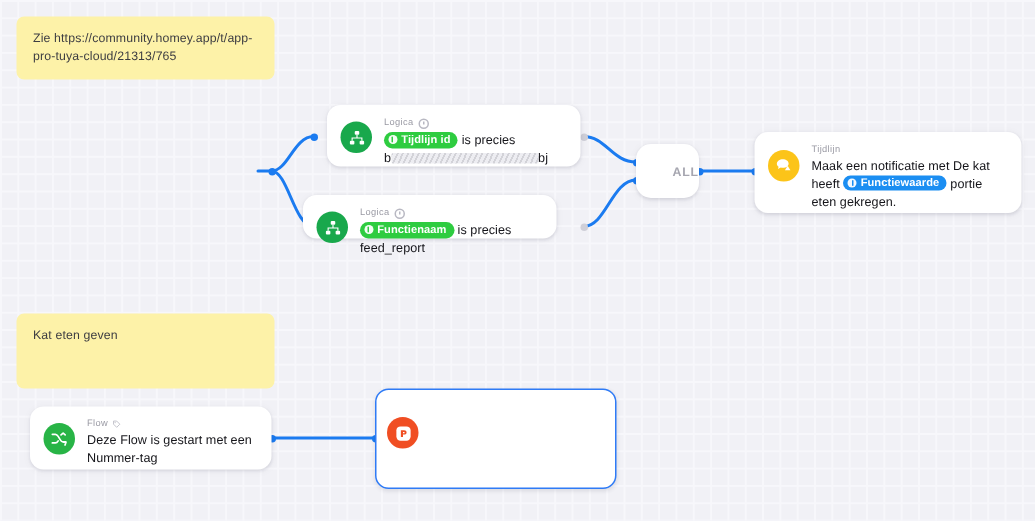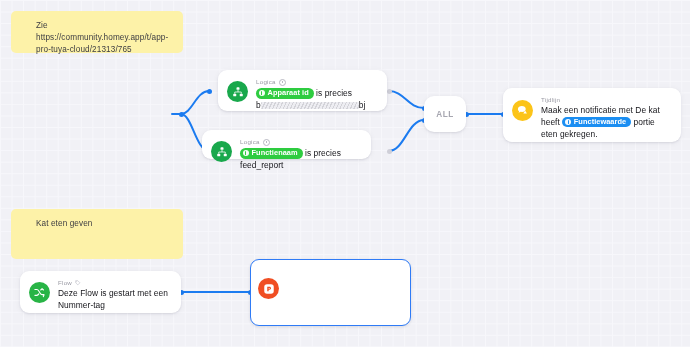--- a/index.html
+++ b/index.html
@@ -33,21 +33,21 @@
   }
 
   
   .note {
     position: absolute;
     background: #fdf2a8;
     border-radius: 5px;
     color: #3d3d42;
     font-size: 8.2px;
     line-height: 1.45;
-    padding: 9px 25px;
+    padding: 9px 11px;
     box-sizing: border-box;
     letter-spacing: 0.1px;
   }
 
   
   .card {
     position: absolute;
     background: #ffffff;
     border-radius: 9px;
     box-sizing: border-box;
@@ -239,21 +239,21 @@
       </svg>
     </div>
     <div class="card-body">
       <div class="card-cat">
         <span>Logica</span>
         <span class="info-dot"></span>
       </div>
       <div class="card-text">
         <span class="chip chip-green">
           <span class="chip-dot"></span>
-          <span>Apparaat id</span>
+          <span>Tijdlijn id</span>
         </span>
         <span>is precies</span>
         <br>
         <span>b</span><span class="redacted" style="width:98px;"></span><span>bj</span>
       </div>
     </div>
   </div>
 
   <div class="card" style="left:202px; top:130px; width:169px; height:29px;">
     <div class="card-icon ic-logic" style="margin-top:3px;">
@@ -274,21 +274,21 @@
           <span class="chip-dot"></span>
           <span>Functienaam</span>
         </span>
         <span>is precies</span>
         <br>
         <span>feed_report</span>
       </div>
     </div>
   </div>
 
-  <div class="gate" style="left:424px; top:96px; width:42px; height:36px;">
+  <div class="gate" style="left:424px; top:96px; width:42px; height:36px;justify-content:flex-end;">
     <span>ALL</span>
   </div>
 
   <div class="card" style="left:20px; top:271px; width:161px; height:42px;">
     <div class="card-icon ic-flow" style="margin-top:3px;">
       <svg width="13" height="13" viewBox="0 0 24 24" aria-hidden="true">
         <path d="M3.5 6.5h3.8c1.6 0 2.4 1 3.4 2.6l2.6 4.3c.9 1.5 1.7 2.4 3.2 2.4h3.6" stroke="#ffffff" stroke-width="2.1" fill="none" stroke-linecap="round"></path>
         <path d="M3.5 17.2h3.8c1.6 0 2.4-1 3.4-2.6" stroke="#ffffff" stroke-width="2.1" fill="none" stroke-linecap="round"></path>
         <path d="M14.2 7.3l2.6-2.2 2.5 2.2" stroke="#ffffff" stroke-width="2.1" fill="none" stroke-linecap="round" stroke-linejoin="round"></path>
         <path d="M17.2 15.8l3 .9-1.1 3" stroke="#ffffff" stroke-width="2.1" fill="none" stroke-linecap="round" stroke-linejoin="round"></path>

